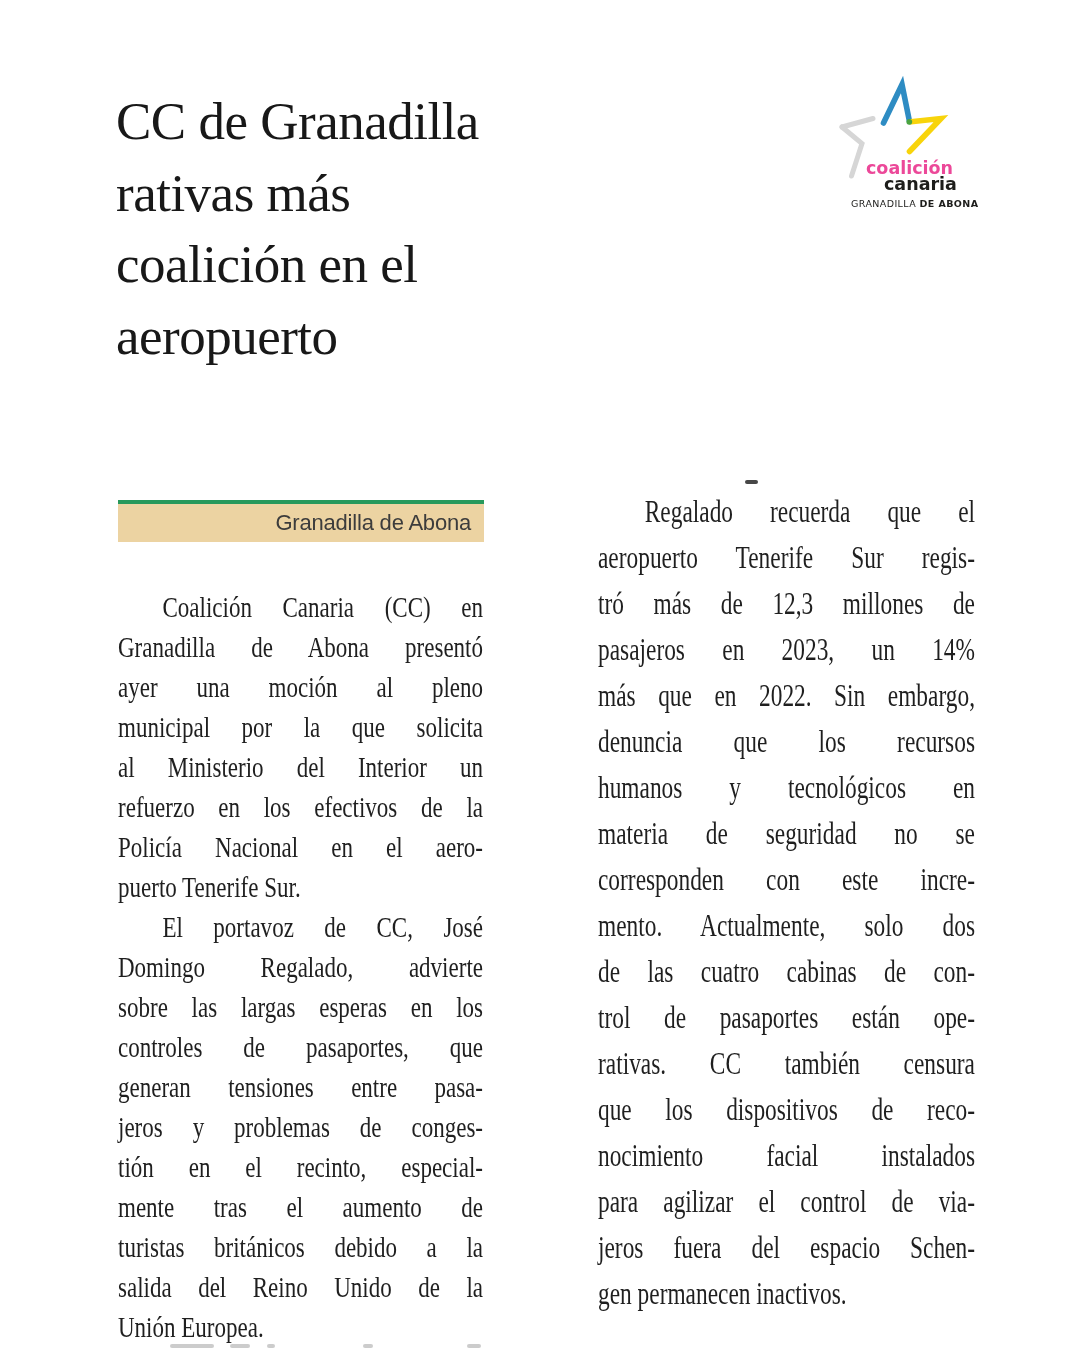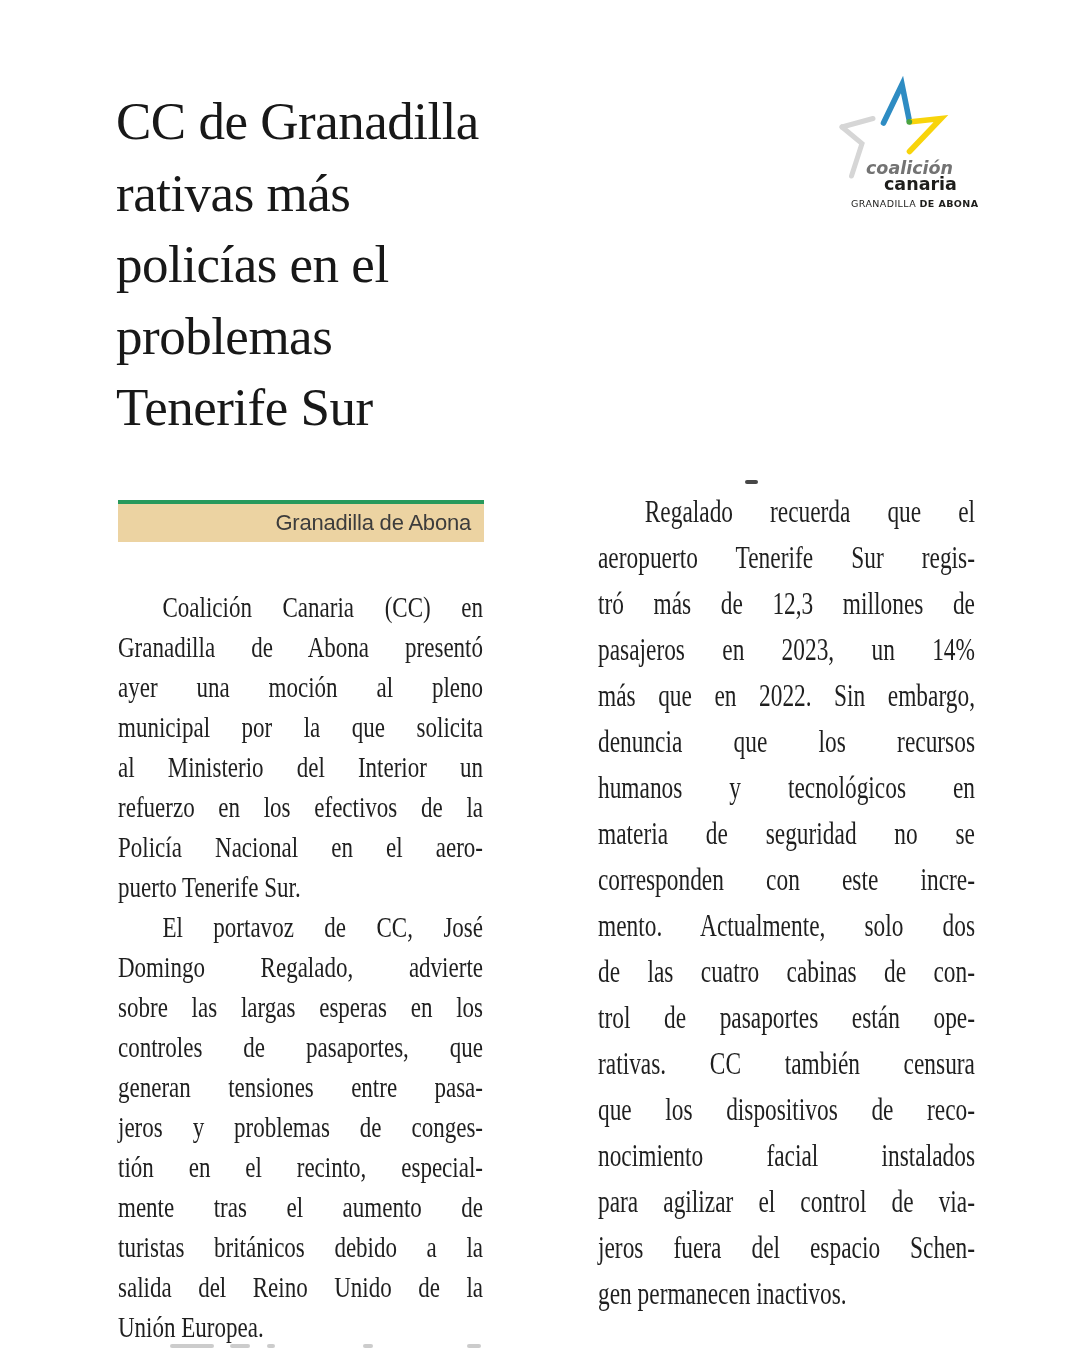--- a/index.html
+++ b/index.html
@@ -50,33 +50,32 @@
               border-radius:2px;display:block;}
 </style>
 </head>
 <body>
 
 <div class="page">
 
   <div class="headline" id="headline">
       <div class="hline">CC de Granadilla</div>
       <div class="hline">rativas más</div>
-      <div class="hline">policías en el</div>
-      <div class="hline">problemas</div>
-      <div class="hline">Tenerife Sur</div>
+      <div class="hline">coalición en el</div>
+      <div class="hline">aeropuerto</div>
     </div>
 
   <svg class="logo-star" viewBox="835 58 120 132" xmlns="http://www.w3.org/2000/svg">
     <polyline points="842,127 873,118.5" fill="none" stroke-width="5" stroke-linecap="round" stroke="#D6D6D6"></polyline>
     <polyline points="842,127 862,143.5 851.5,176" fill="none" stroke-width="5" stroke-linecap="round" stroke-linejoin="miter" stroke="#D6D6D6"></polyline>
     <polyline points="883.5,123 902,84.5 909.5,121.5" fill="none" stroke-width="5.6" stroke-linecap="round" stroke-linejoin="miter" stroke="#2E8CC3"></polyline>
     <polyline points="911,121.8 941,118.5 909.5,151.5" fill="none" stroke-width="5.6" stroke-linecap="round" stroke-linejoin="miter" stroke="#F8D40B"></polyline>
     <circle cx="909.3" cy="121.8" r="2.9" fill="#4AA33F"></circle>
   </svg>
-  <div class="brand1" style="color: #737373; font-style: italic;">coalición</div>
+  <div class="brand1" style="color: #ec4899;">coalición</div>
   <div class="brand2" style="color: rgb(29, 29, 27); margin-left: 33px;">canaria</div>
   <div class="brand-loc" style="color: rgb(29, 29, 27);"><span>GRANADILLA </span><span class="bold">DE ABONA</span></div>
 
   <div class="da-label" style="color: rgb(155, 155, 155);">DA</div>
   <div class="kicker-rule" style="background-color: rgb(39, 153, 92);"></div>
   <div class="kicker-box" style="background-color: rgb(236, 211, 162);">
     <span style="color: rgb(60, 60, 60);">Granadilla de Abona</span>
   </div>
 
   <div class="cut-dash"></div>

